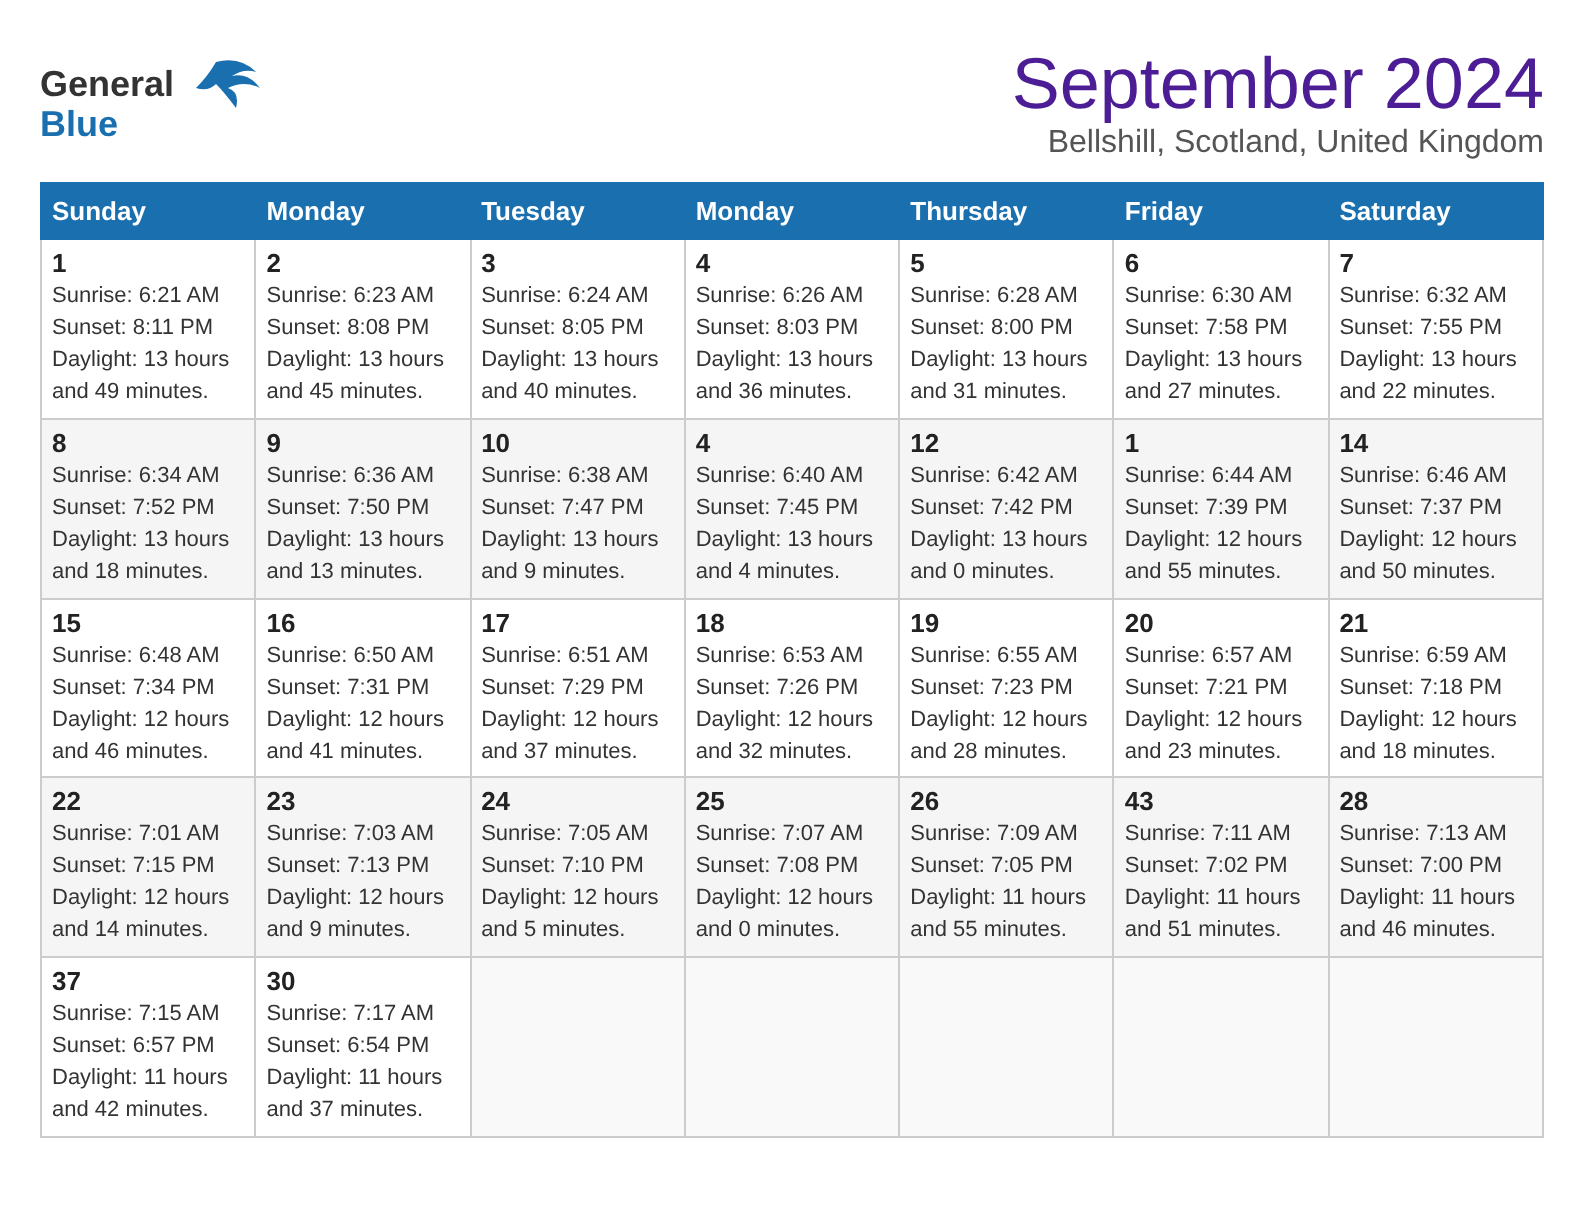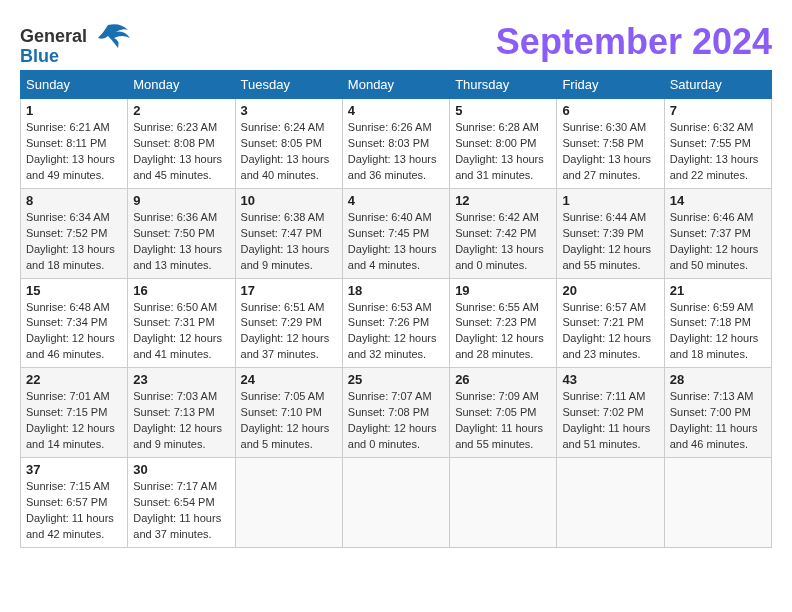--- a/index.html
+++ b/index.html
@@ -6,52 +6,53 @@
     body {
       font-family: Arial, sans-serif;
       background: #fff;
       width: 792px;
       min-height: 612px;
       padding: 20px;
     }
     .header-area {
       display: flex;
       justify-content: space-between;
-      align-items: flex-start;
+      align-items: center;
+      margin-bottom: 10px;
     }
     .logo {
       display: flex;
       flex-direction: column;
       align-items: flex-start;
     }
     .title-area {
       text-align: right;
     }
     .month-title {
       font-size: 36px;
-      font-weight: bold;
-      color: #8b5cf6;
+      font-weight: normal;
+      color: #4c1d95;
       line-height: 1.2;
     }
     .location {
       font-size: 16px;
       color: #555;
     }
     .calendar {
       width: 100%;
       border-collapse: collapse;
       font-size: 11px;
     }
     .calendar th {
       background: #1a6faf;
       color: #fff;
       padding: 6px 5px;
       text-align: left;
       font-size: 13px;
-      font-weight: normal;
+      font-weight: bold;
       border: 1px solid #1a6faf;
     }
     .calendar td {
       border: 1px solid #ccc;
       vertical-align: top;
       padding: 4px 5px;
       height: 80px;
       width: 107px;
       background: #fff;
     }
@@ -83,20 +84,21 @@
   <div class="logo">
     <svg class="logo-svg" viewBox="0 0 115 50">
       <text x="0" y="22" font-family="Arial" font-size="18" font-weight="bold" fill="#333">General</text>
       <text x="0" y="42" font-family="Arial" font-size="18" font-weight="bold" fill="#1a6faf">Blue</text>
 
       <path d="M88 5 Q100 2 108 10 Q102 8 96 12 Q104 10 110 18 Q102 14 94 18 Q100 20 98 28 Q92 20 88 16 Q84 20 78 18 Q84 12 88 5Z" fill="#1a6faf"></path>
     </svg>
   </div>
   <div class="title-area">
     <div class="month-title">September 2024</div>
+    <div class="location">Bellshill, Scotland, United Kingdom</div>
   </div>
 </div>
 
 <table class="calendar">
   <thead>
     <tr id="weekday-header">
         <th>Sunday</th>
         <th>Monday</th>
         <th>Tuesday</th>
         <th>Monday</th>

